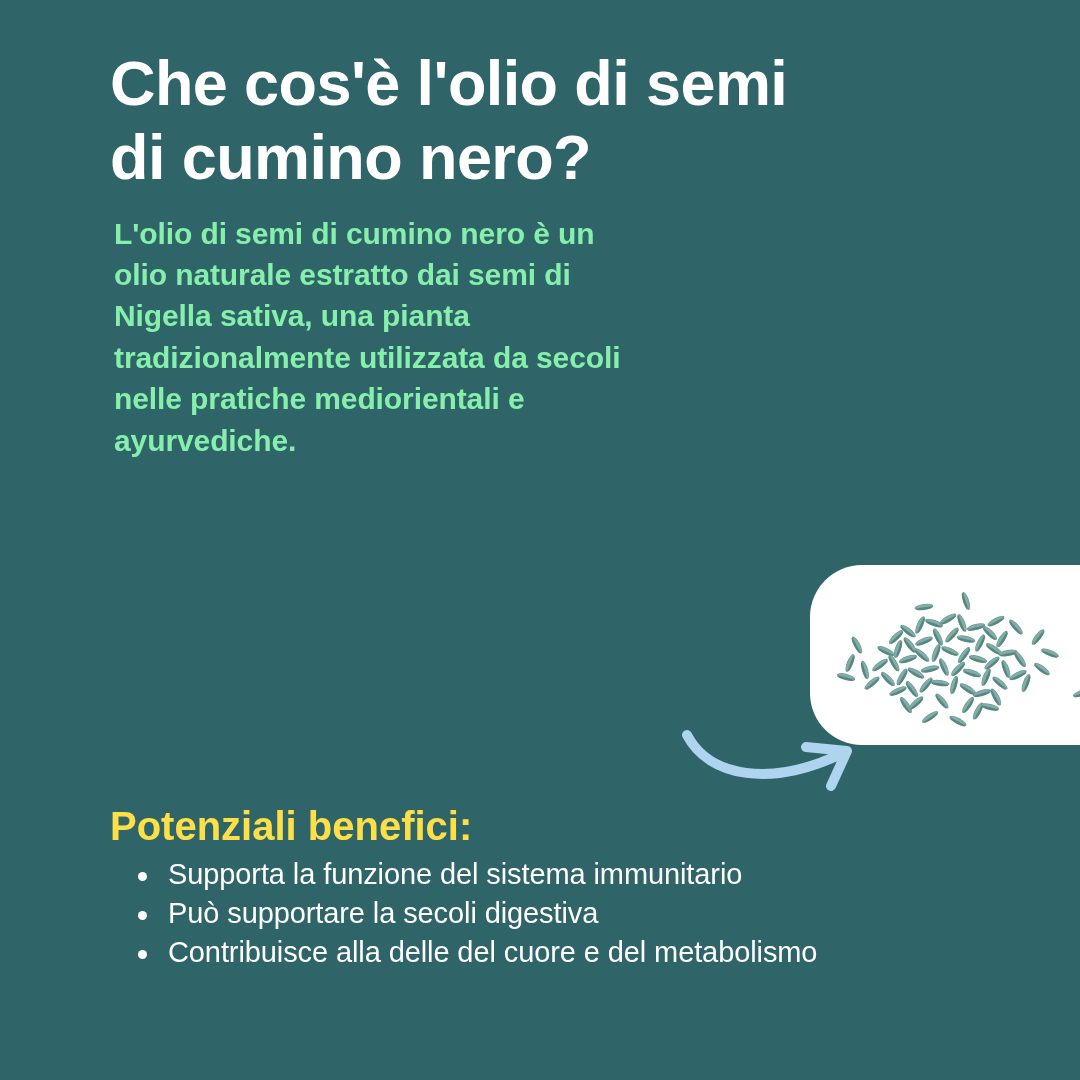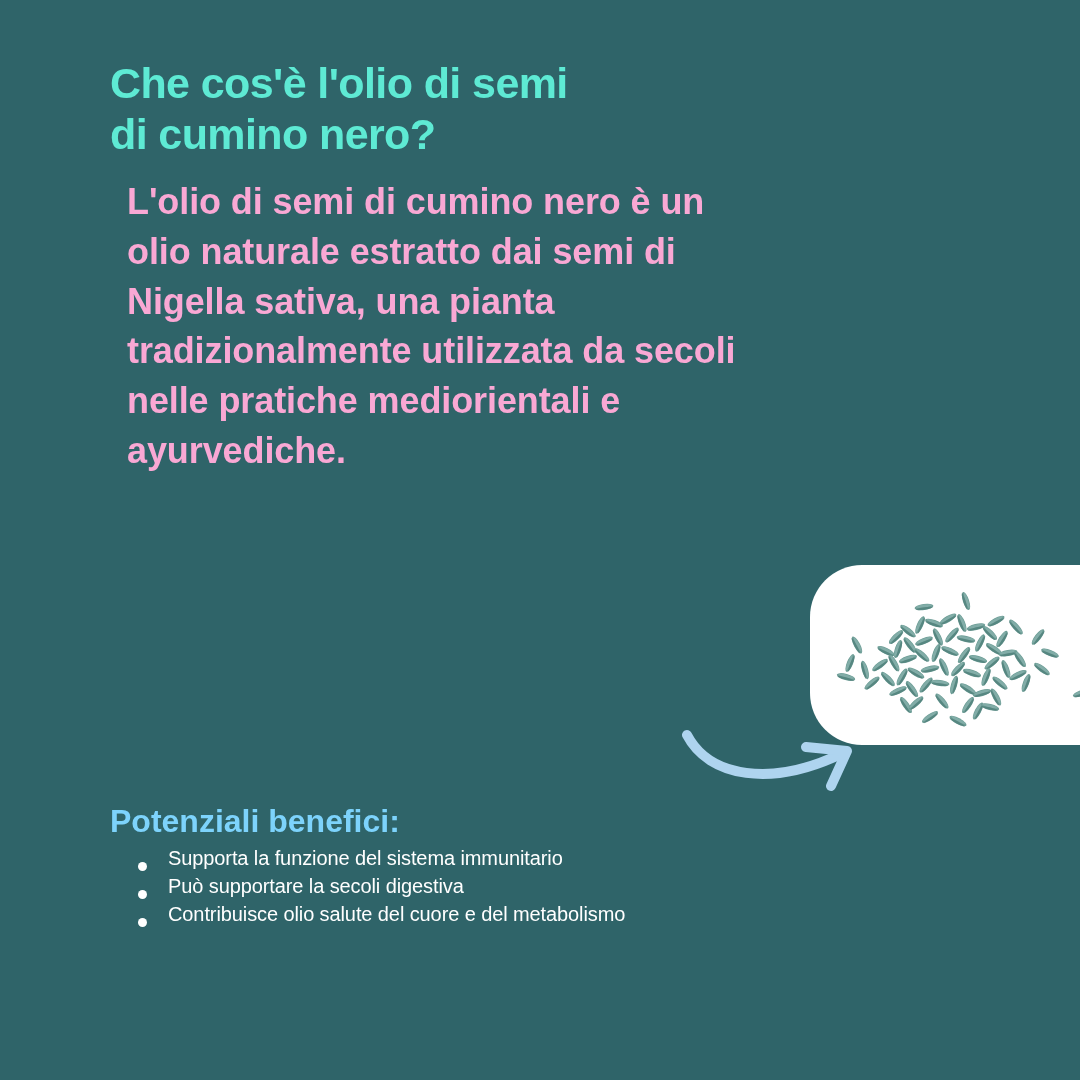--- a/index.html
+++ b/index.html
@@ -53,65 +53,65 @@
   }
 
   
   .content {
     position: absolute;
     left: 110px;
     top: 46px;
     width: 720px;
   }
   .title {
-    font-size: 43px;
+    font-size: 63px;
     font-weight: 700;
     line-height: 1.18;
-    color: #5eead4;
+    color: #ffffff;
     letter-spacing: -0.6px;
-    margin: 12px 0 18px 0;
+    margin: 0 0 18px 0;
     white-space: pre-line;
   }
   .para {
-    font-size: 36px;
+    font-size: 30px;
     font-weight: 700;
     line-height: 1.38;
-    color: #f9a8d4;
-    margin: 17px;
+    color: #86efac;
+    margin: 4px;
     letter-spacing: -0.1px;
     white-space: pre-line;
   }
   .para-gap {
     height: 44px;
   }
   .para-1 { margin-top: 6px; }
 
   
   .benefits {
     position: absolute;
     left: 110px;
     top: 802px;
     width: 760px;
   }
   .benefits-title {
-    font-size: 32px;
+    font-size: 40px;
     font-weight: 700;
-    color: #7dd3fc;
+    color: #fde047;
     line-height: 1.2;
     margin: 0 0 6px 0;
   }
   .benefits-list {
     list-style: none;
     margin: 0;
     padding: 0;
   }
   .benefits-list li {
     position: relative;
     padding-left: 58px;
-    font-size: 20px;
+    font-size: 29px;
     font-weight: 400;
     line-height: 1.28;
     color: #ffffff;
     margin-bottom: 2px;
     letter-spacing: -0.1px;
   }
   .benefits-list li .bullet-dot {
     position: absolute;
     left: 28px;
     top: 16px;
@@ -236,18 +236,18 @@
       <li>
         <span class="bullet-dot"></span>
         <span>Supporta la funzione del sistema immunitario</span>
       </li>
       <li>
         <span class="bullet-dot"></span>
         <span>Può supportare la secoli digestiva</span>
       </li>
       <li>
         <span class="bullet-dot"></span>
-        <span>Contribuisce olio salute del cuore e del metabolismo</span>
+        <span>Contribuisce alla delle del cuore e del metabolismo</span>
       </li>
     </ul>
   </div>
 
 </div>
 
 </body></html>

